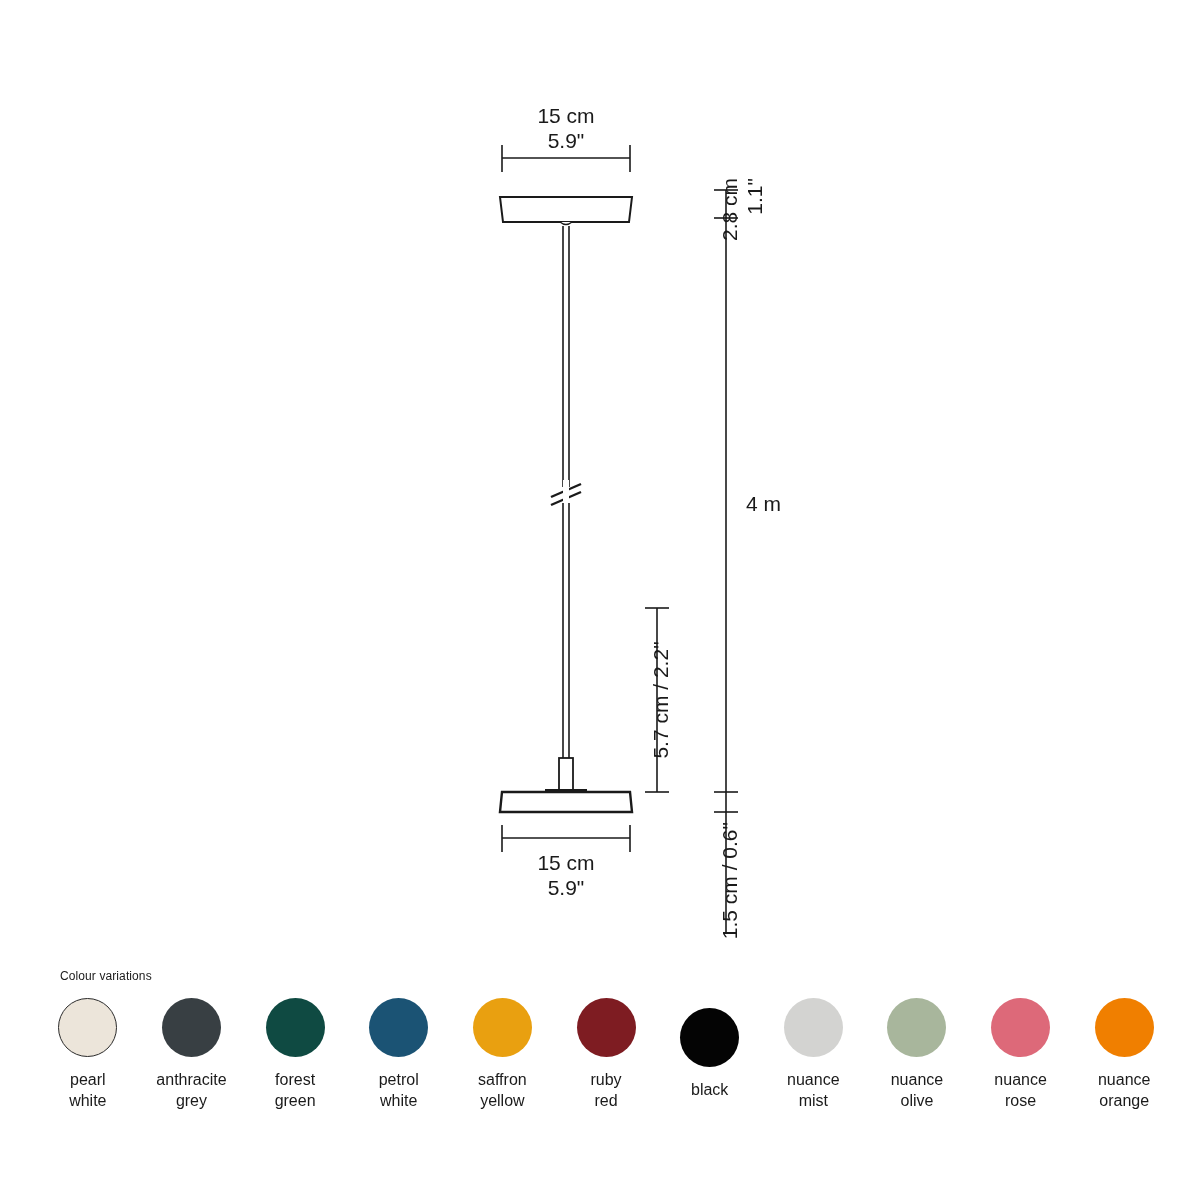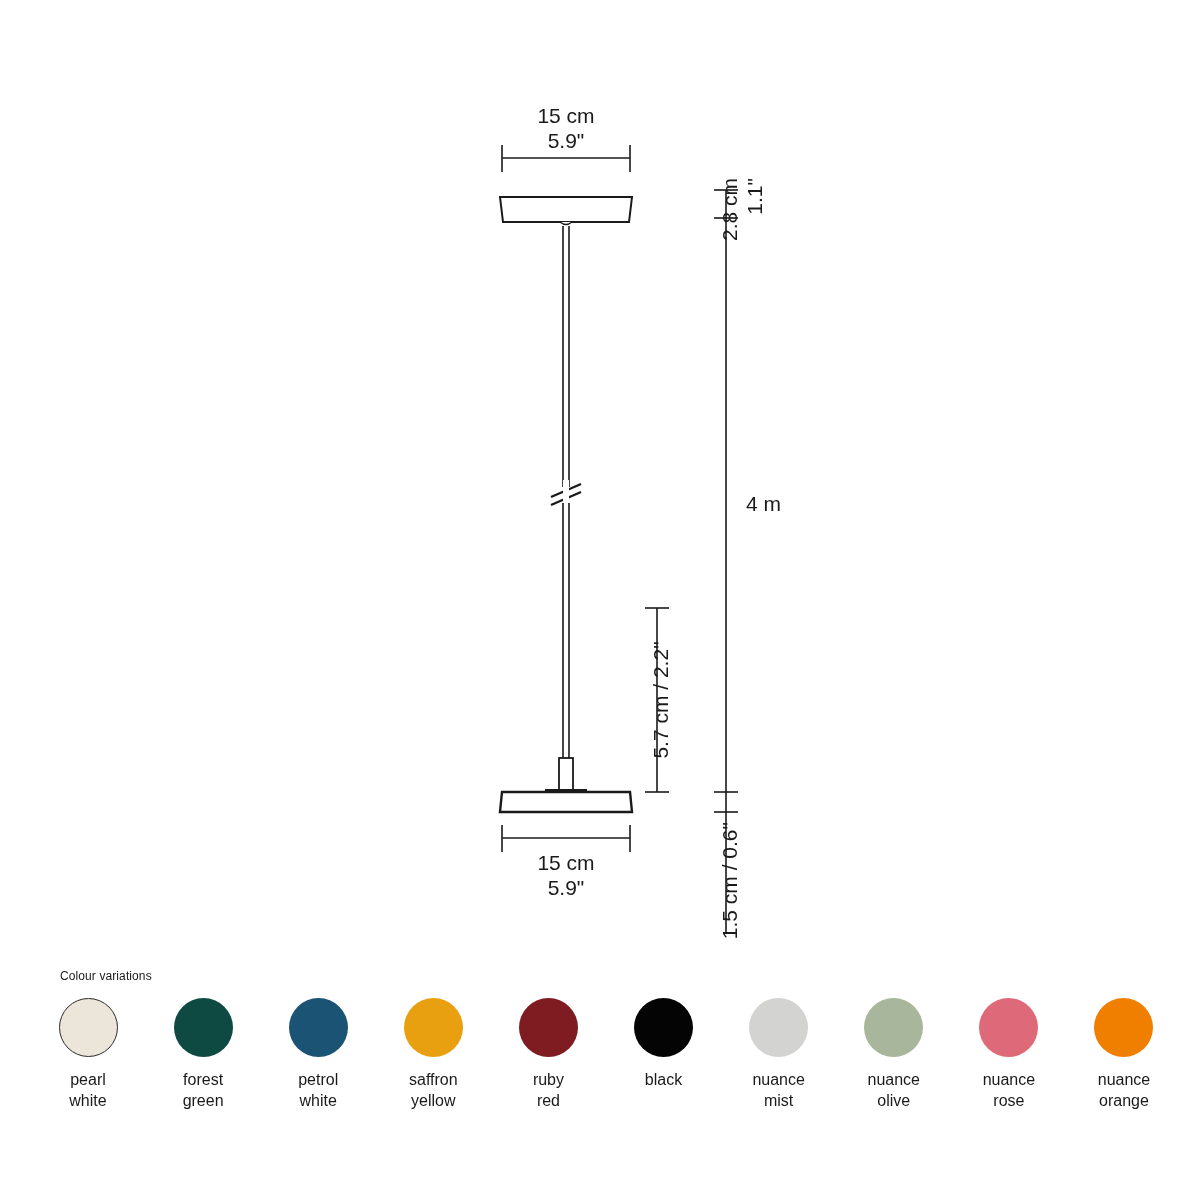--- a/index.html
+++ b/index.html
@@ -58,21 +58,21 @@
     letter-spacing: .1px;
     white-space: nowrap;
     margin-top: 16px;
   }
   #swatch-row {
     position: absolute;
     left: 36px;
     top: 58px;
     width: 1140px;
     display: flex;
-    align-items: flex-start;
+    align-items: center;
     justify-content: space-between;
   }
   .swatch-item {
     width: 104px;
     display: flex;
     flex-direction: column;
     align-items: center;
   }
   .swatch-dot {
     width: 59px;
@@ -169,20 +169,25 @@
 
 <div id="colour-section">
   <div id="colour-heading">Colour variations</div>
   <div id="swatch-row">
       <div class="swatch-item">
         <span class="swatch-dot outlined" style="background: rgb(236, 229, 218);"></span>
         <span class="swatch-label">pearl
 white</span>
       </div>
       <div class="swatch-item">
+        <span class="swatch-dot" style="background: rgb(56, 63, 67);"></span>
+        <span class="swatch-label">anthracite
+grey</span>
+      </div>
+      <div class="swatch-item">
         <span class="swatch-dot" style="background: rgb(15, 74, 66);"></span>
         <span class="swatch-label">forest
 green</span>
       </div>
       <div class="swatch-item">
         <span class="swatch-dot" style="background: rgb(27, 83, 116);"></span>
         <span class="swatch-label">petrol
 white</span>
       </div>
       <div class="swatch-item">

